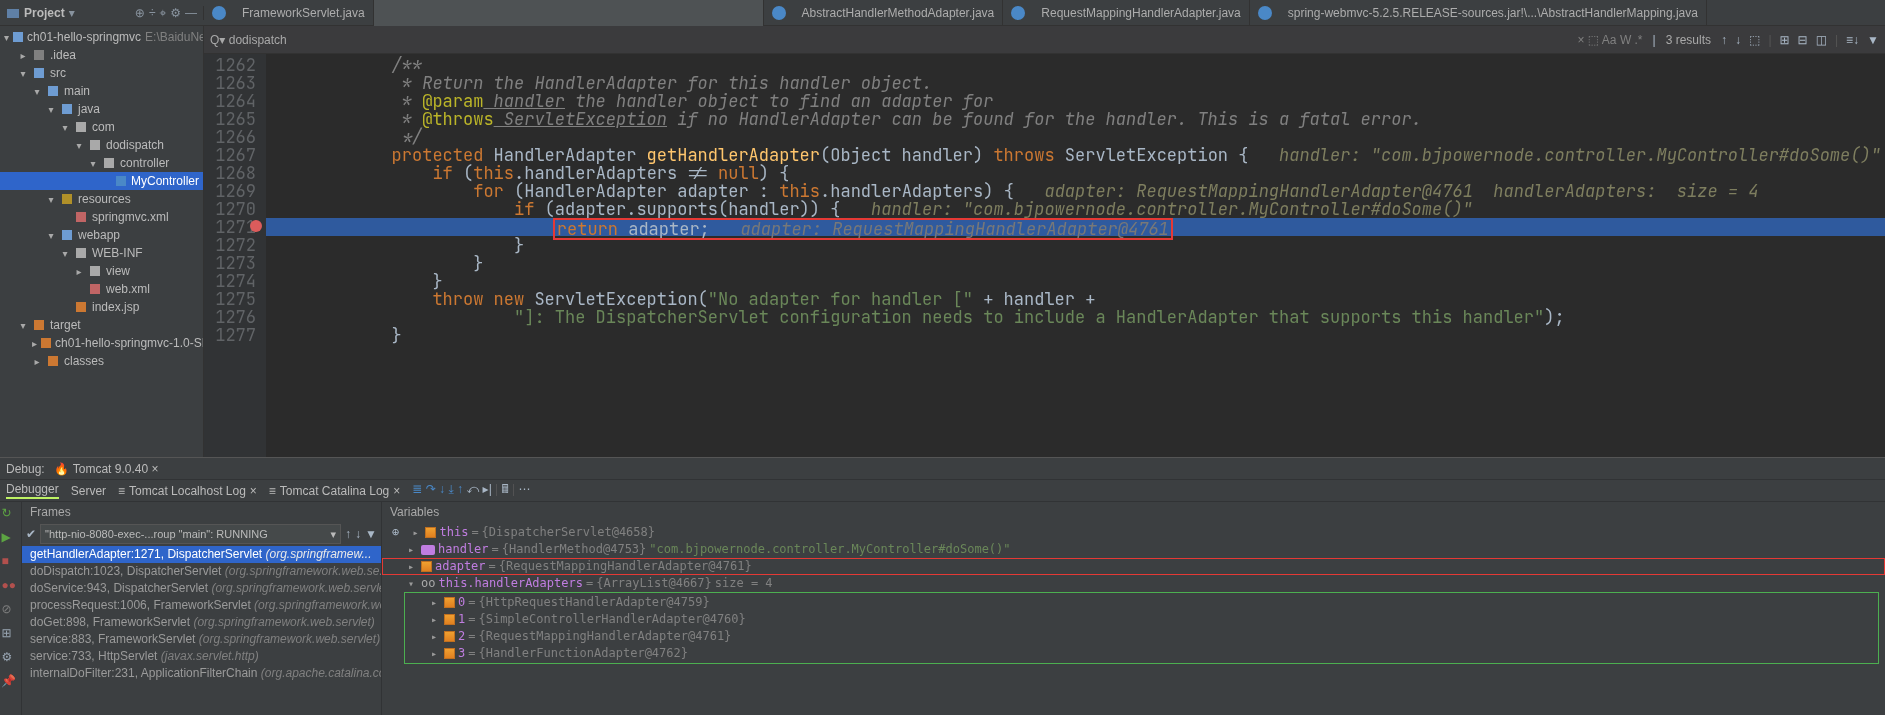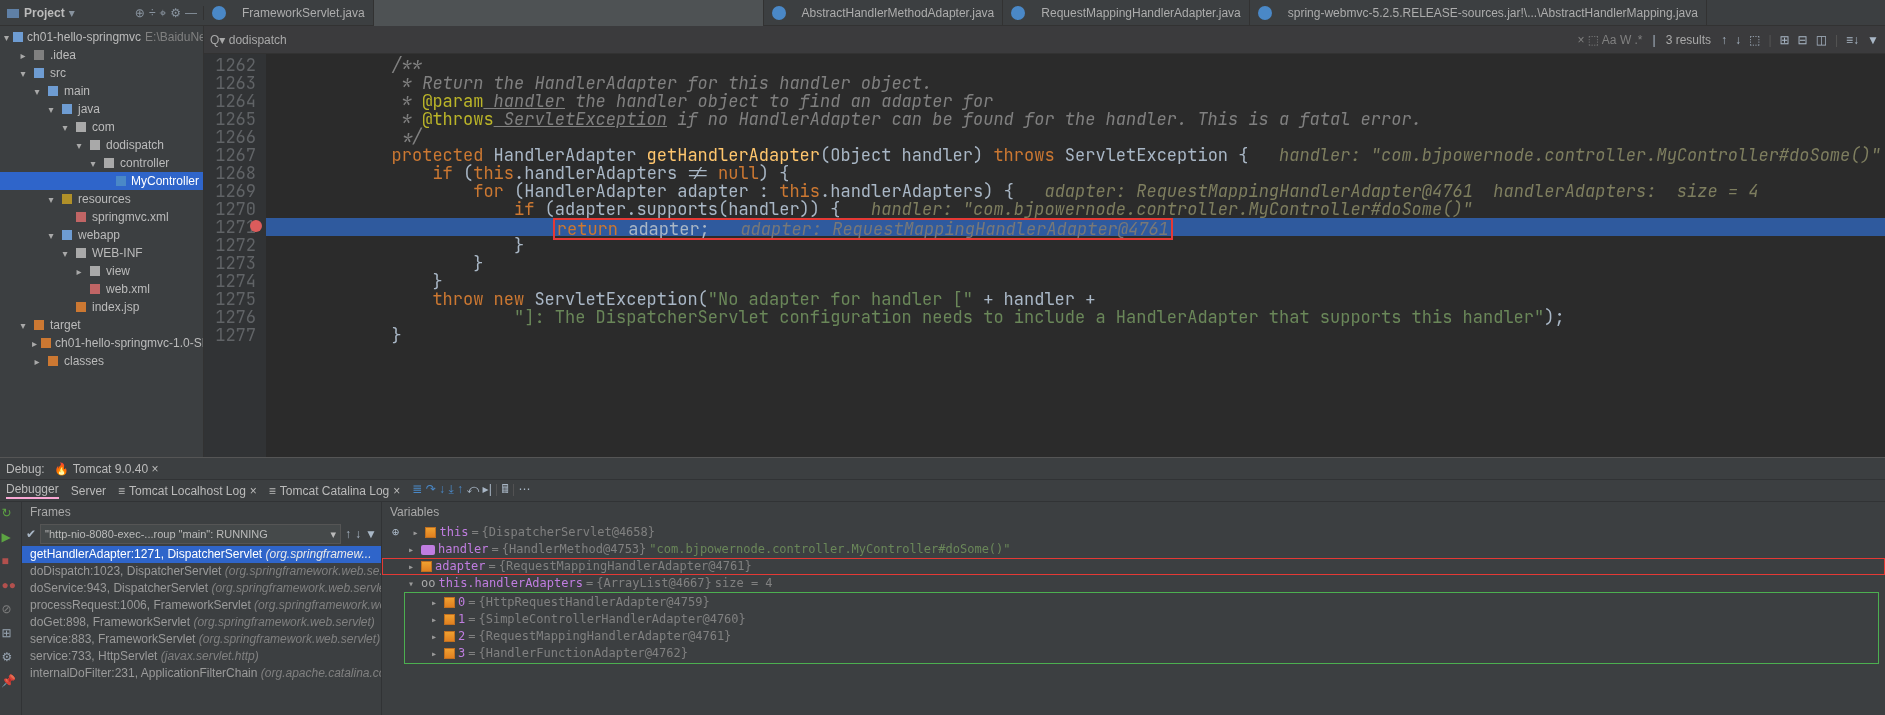--- a/index.html
+++ b/index.html
@@ -51,21 +51,21 @@
 .c-hint { color: #7e7e5f; font-style: italic; }
 .c-hint2 { color: #787878; font-style: italic; }
 .redbox { border: 2px solid #e53935; display: inline-block; padding: 0 2px; margin-left: -2px; }
 
 
 .bottom { height: 258px; display: flex; flex-direction: column; background: #3c3f41; border-top: 1px solid #555; }
 .dbg-tabrow { height: 22px; display: flex; align-items: center; padding: 0 6px; gap: 10px; background: #3c3f41; border-bottom: 1px solid #313335; }
 .dbg-tabrow .t { color: #bbbbbb; cursor: pointer; }
 .dbg-tool { height: 22px; display: flex; align-items: center; gap: 12px; padding: 0 6px; background: #3c3f41; border-bottom: 1px solid #313335; }
 .dbg-tool .t { color: #bbb; cursor: pointer; display: flex; align-items: center; gap: 4px; }
-.dbg-tool .t.active { border-bottom: 2px solid #f9a8d4; padding-bottom: 1px; }
+.dbg-tool .t.active { border-bottom: 2px solid #bef264; padding-bottom: 1px; }
 .dbg-body { display: flex; flex: 1; min-height: 0; }
 .dbg-left { width: 22px; background: #3c3f41; display: flex; flex-direction: column; align-items: center; gap: 6px; padding-top: 4px; border-right: 1px solid #313335; }
 .dbg-left .btn { width: 18px; height: 18px; opacity: .85; cursor: pointer; }
 .frames-col { width: 360px; display: flex; flex-direction: column; border-right: 1px solid #313335; }
 .col-head { height: 20px; line-height: 20px; padding: 0 8px; color: #a9a9a9; background: #3c3f41; }
 .thread-row { height: 24px; display: flex; align-items: center; background: #3c3f41; padding: 0 4px; gap: 4px; }
 .thread-sel { flex: 1; background: #45494a; border: 1px solid #555; height: 20px; display: flex; align-items: center; padding: 0 4px; color: #bbb; font-size: 11px; }
 .frames-list { flex: 1; overflow: hidden; }
 .frame { height: 17px; line-height: 17px; padding: 0 8px; white-space: nowrap; overflow: hidden; color: #808080; font-style: italic; cursor: pointer; }
 .frame .loc { color: #9a9a9a; font-style: normal; }

